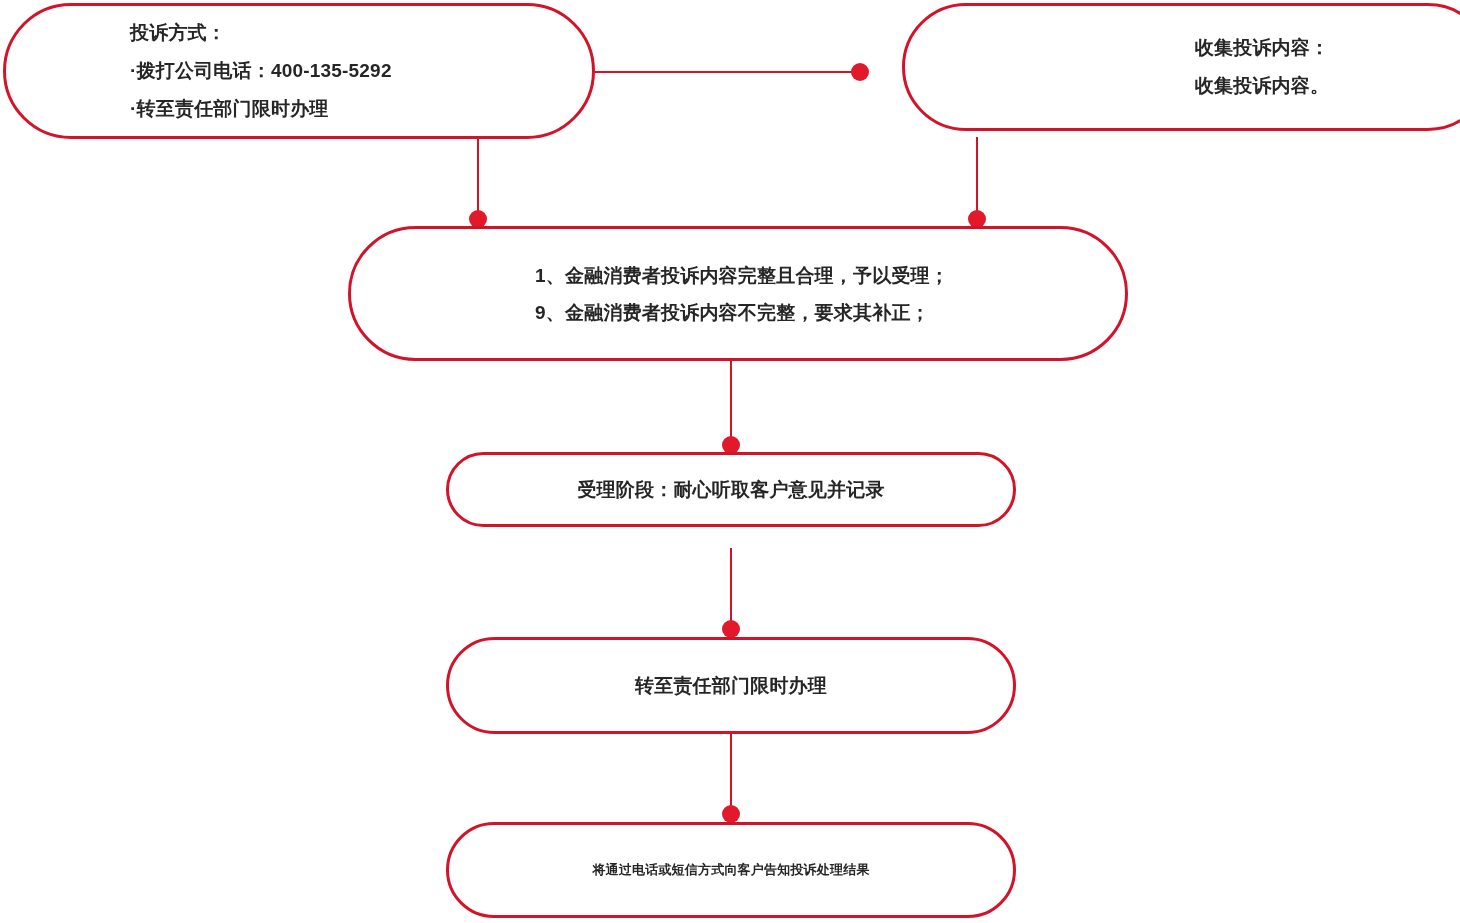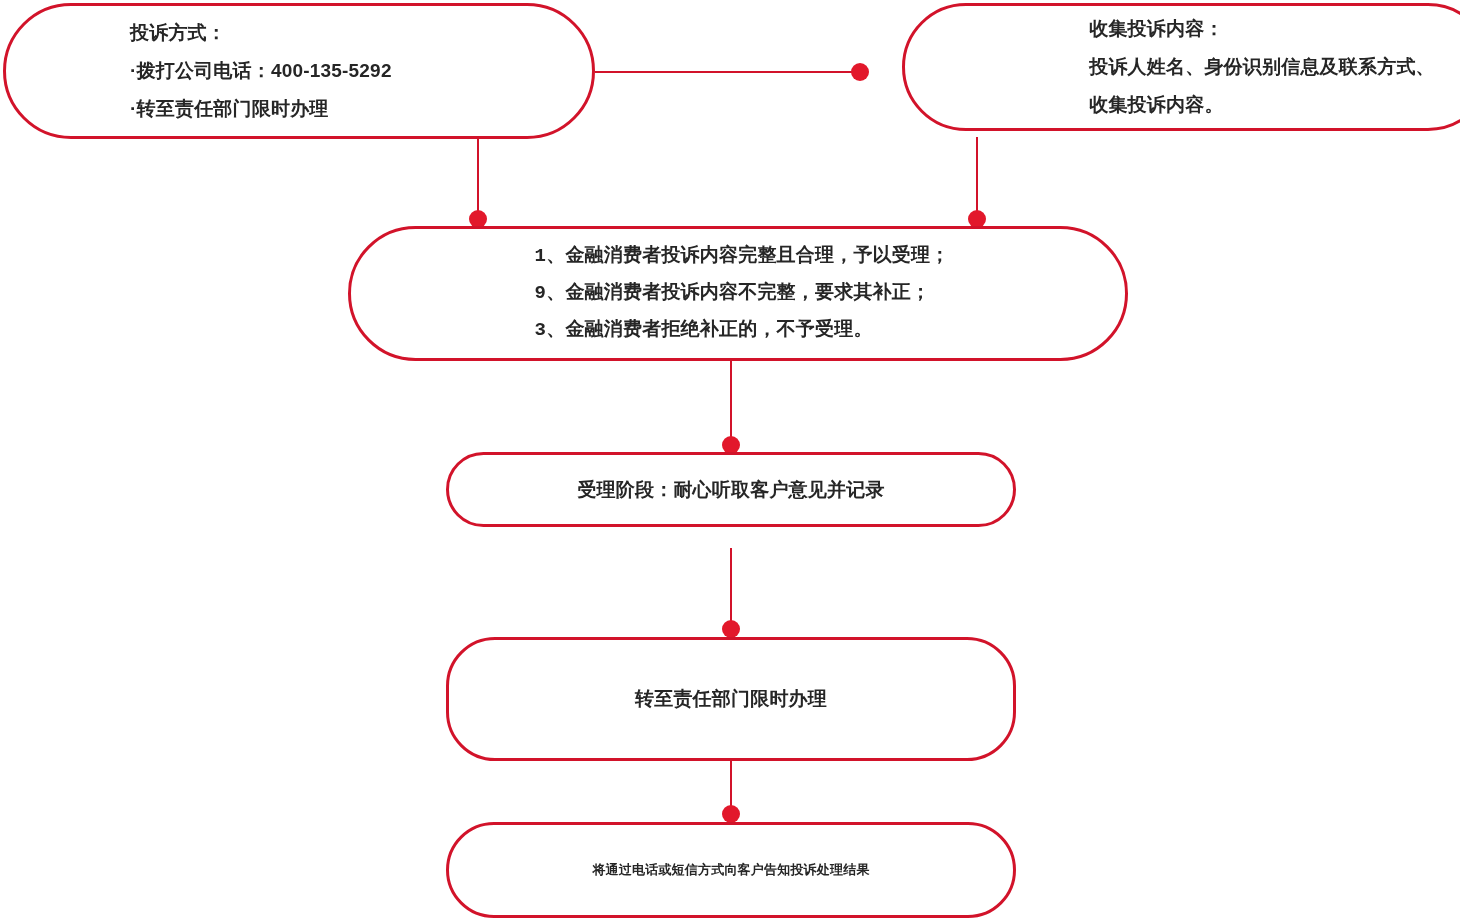--- a/index.html
+++ b/index.html
@@ -63,30 +63,30 @@
     align-items: center;
   }
   #node-collect-content .node-body { padding-left: 130px; }
   #node-collect-content .node-text { font-size: 19px; line-height: 38px; }
 
   #node-acceptance-rules {
     left: 348px; top: 226px; width: 780px; height: 135px;
     border-radius: 68px;
   }
   #node-acceptance-rules .node-body { padding-left: 8px; }
-  #node-acceptance-rules .node-text { font-size: 19px; line-height: 37px; font-family: Liberation Mono, monospace; }
+  #node-acceptance-rules .node-text { font-size: 19px; line-height: 37px; }
 
   #node-accept-stage {
     left: 446px; top: 452px; width: 570px; height: 75px;
     border-radius: 49px;
   }
   #node-accept-stage .node-text { font-size: 19px; line-height: 28px; }
 
   #node-transfer-dept {
-    left: 446px; top: 637px; width: 570px; height: 124px;
+    left: 446px; top: 637px; width: 570px; height: 97px;
     border-radius: 49px;
   }
   #node-transfer-dept .node-text { font-size: 19px; line-height: 28px; }
 
   #node-notify-result {
     left: 446px; top: 822px; width: 570px; height: 96px;
     border-radius: 48px;
   }
   #node-notify-result .node-text { font-size: 13px; line-height: 28px; }
 
@@ -137,30 +137,28 @@
     <div class="node-body">
       <div class="node-text">投诉方式：</div>
       <div class="node-text">·拨打公司电话：400-135-5292</div>
       <div class="node-text">·转至责任部门限时办理</div>
     </div>
   </div>
 
   <div class="node" id="node-collect-content">
     <div class="node-body">
       <div class="node-text">收集投诉内容：</div>
-      <div class="node-text">投诉人姓名、身份识别信息及联系方式、</div>
       <div class="node-text">收集投诉内容。</div>
     </div>
   </div>
 
   <div class="node" id="node-acceptance-rules">
     <div class="node-body">
       <div class="node-text">1、金融消费者投诉内容完整且合理，予以受理；</div>
       <div class="node-text">9、金融消费者投诉内容不完整，要求其补正；</div>
-      <div class="node-text">3、金融消费者拒绝补正的，不予受理。</div>
     </div>
   </div>
 
   <div class="node" id="node-accept-stage">
     <div class="node-body">
       <div class="node-text">受理阶段：耐心听取客户意见并记录</div>
     </div>
   </div>
 
   <div class="node" id="node-transfer-dept">

